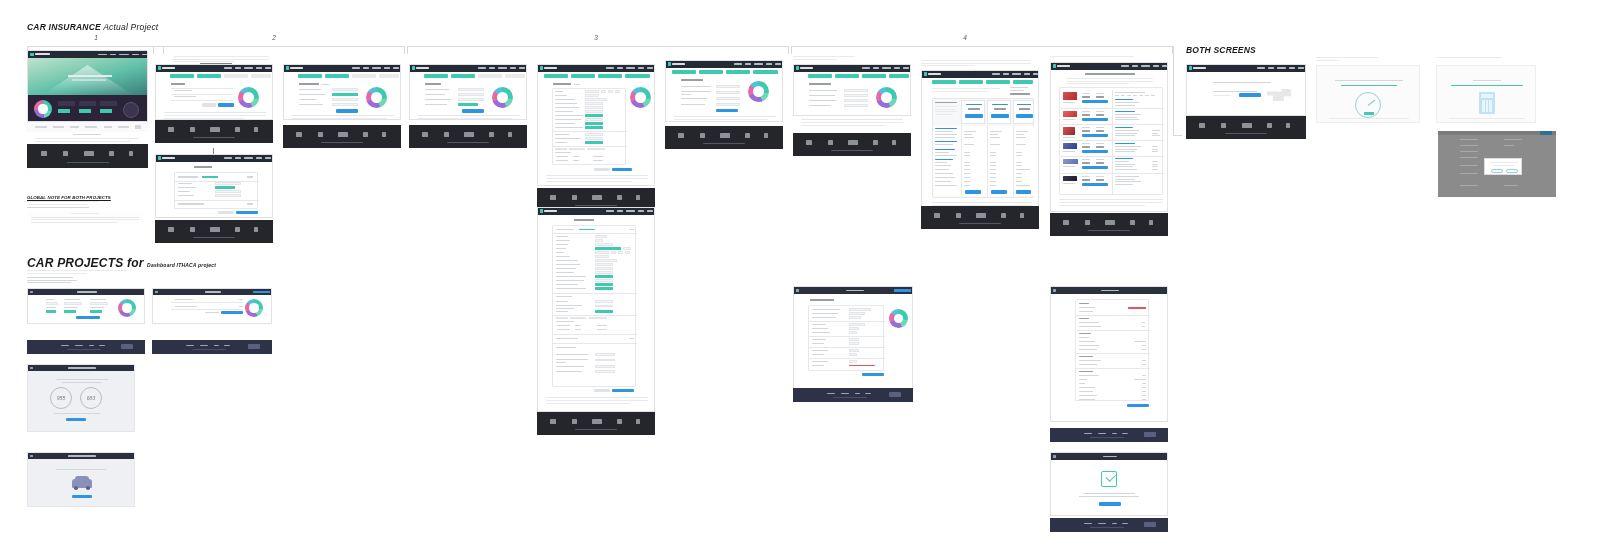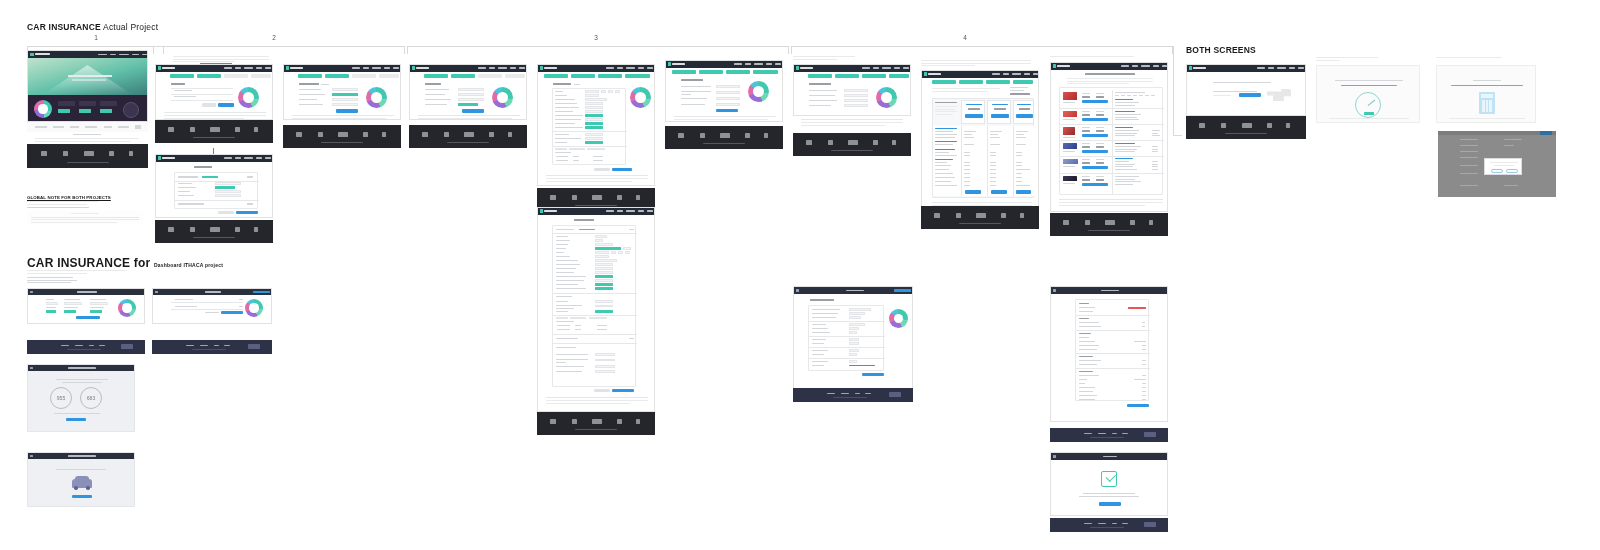--- a/index.html
+++ b/index.html
@@ -3,21 +3,21 @@
 <meta charset="utf-8">
 <style>
   * { box-sizing: border-box; margin:0; padding:0; }
   html,body { background:#ffffff; }
   body {
     width:1600px; height:550px;
     font-family:"Liberation Sans", sans-serif;
     position:relative; overflow:hidden;
     color:#1d1d1f;
   }
-  .board { position:absolute; inset:0; }
+  .board { position:absolute; inset:0;font-style:italic; }
 
   
   .board-title {
     position:absolute; font-size:8.5px; font-weight:bold;
     letter-spacing:.2px; color:#1a1a1a; white-space:nowrap;
   }
   .board-title .light { font-weight:normal; }
   .sub-title {
     position:absolute; font-size:12px; font-weight:bold; color:#1a1a1a;
     white-space:nowrap; letter-spacing:.2px;
@@ -1058,21 +1058,21 @@
   </div>
   <div class="dk-bar" style="left:1050px; top:518px; width:118px; height:14px;">
     <div class="dl" style="left:34px; top:5px; width:8px; height:1.4px;"></div>
     <div class="dl" style="left:48px; top:5px; width:8px; height:1.4px;"></div>
     <div class="dl" style="left:62px; top:5px; width:5px; height:1.4px;"></div>
     <div class="dl" style="left:72px; top:5px; width:6px; height:1.4px;"></div>
     <div class="dl" style="left:40px; top:9px; width:34px; height:1px; background:#4c5068;"></div>
     <div class="dl" style="left:94px; top:4px; width:12px; height:5px; background:#5b6080;"></div>
   </div>
 
-  <div class="sub-title" style="left:27px; top:256px;"><span>CAR INSURANCE for</span> <span class="small">Dashboard ITHACA project</span></div>
+  <div class="sub-title" style="left:27px; top:256px;"><span>CAR PROJECTS for</span> <span class="small">Dashboard ITHACA project</span></div>
   <div class="tx w" style="left:27px; top:270px; width:100px; height:1.2px;"></div>
   <div class="tx w" style="left:27px; top:272.6px; width:60px; height:1.2px;"></div>
   <div class="tx l" style="left:27px; top:277px; width:46px; height:1.2px;"></div>
   <div class="tx l" style="left:27px; top:279.6px; width:50px; height:1.2px;"></div>
   <div class="tx l" style="left:27px; top:282.2px; width:44px; height:1.2px;"></div>
 
   <div class="scr" style="left:27px; top:288px; width:118px; height:36px;">
     <div class="navbar light-dark" style="height:6px;">
       <div class="logo" style="left:2px; top:1.6px; width:2.8px; height:2.8px; background:#9aa0b4; border-radius:.5px;"></div>
       <div class="navlink" style="left:49px; top:2.3px; width:20px; height:1.4px;"></div>

